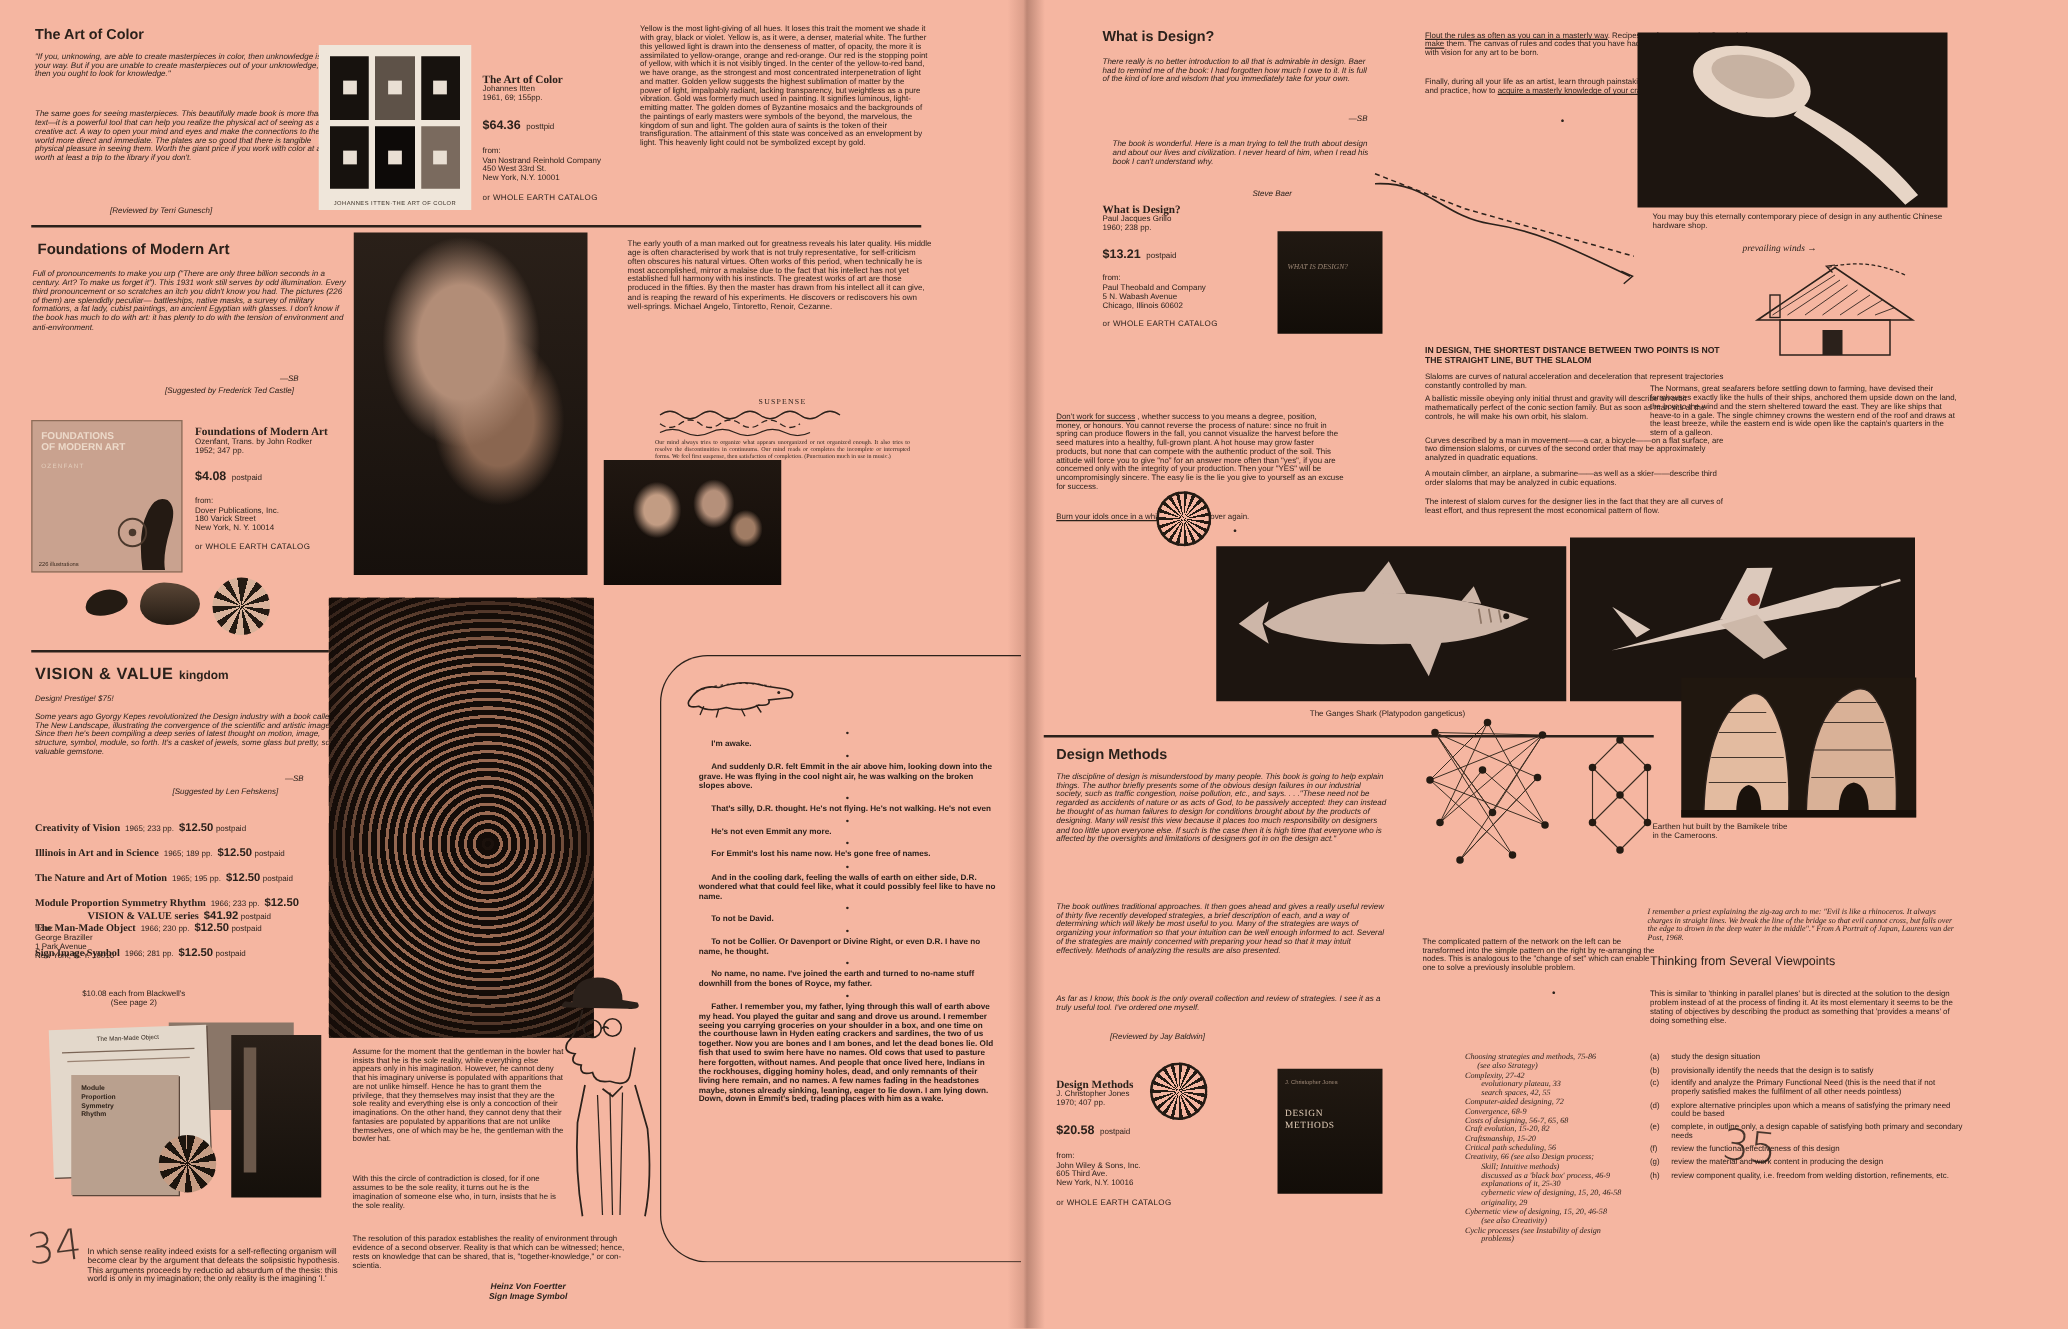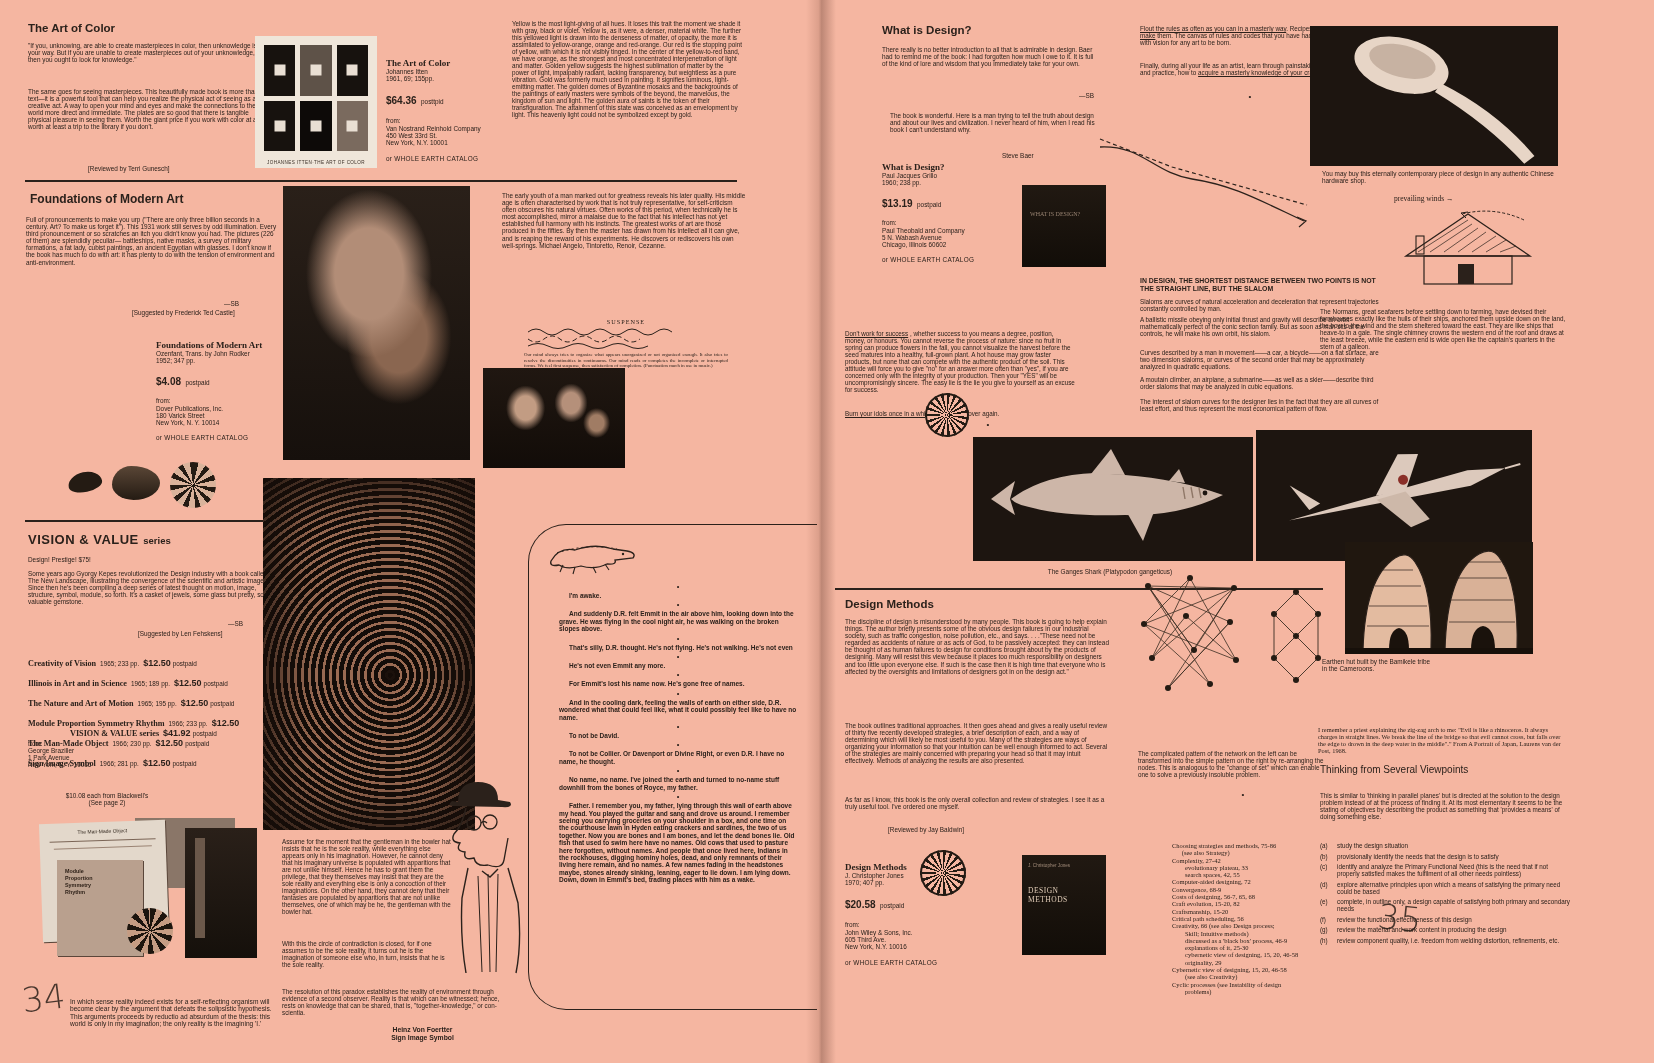--- a/index.html
+++ b/index.html
@@ -1,19 +1,19 @@
 <!DOCTYPE html>
 <html><head>
 <meta charset="utf-8">
 <style>
   html,body{margin:0;padding:0;background:#f5b6a1;}
   #page{position:relative;width:1654px;height:1063px;background:#f5b6a1;overflow:hidden;
         font-family:"Liberation Sans",sans-serif;color:#2b211b;}
   .abs{position:absolute;}
-  .it{}
+  .it{font-style:italic;}
   .b{font-weight:bold;}
   .ser{font-family:"Liberation Serif",serif;}
   .pl{white-space:pre-line;}
   .pre{white-space:pre;}
   .t6{font-size:6.3px;line-height:7px;}
   .t64{font-size:6.4px;line-height:7.1px;}
   .u{text-decoration:underline;}
   .rule{background:#2b211b;height:2px;}
   .dotline{text-align:center;font-size:8px;line-height:10px;}
   .dotline::before{content:"•";}
@@ -109,20 +109,31 @@
 
   <div class="abs rule" style="left:25px;top:180px;width:712px;"></div>
 
   <div class="abs b" style="left:30px;top:192px;font-size:12px;">Foundations of Modern Art</div>
   <div class="abs it t64" style="left:26px;top:216px;width:254px;">Full of pronouncements to make you urp ("There are only three billion seconds in a century.  Art?  To make us forget it").  This 1931 work still serves by odd illumination.  Every third pronouncement or so scratches an itch you didn't know you had.  The pictures (226 of them) are splendidly peculiar—  battleships, native masks, a survey of military formations, a fat lady, cubist paintings, an ancient Egyptian with glasses.  I don't know if the book has much to do with art:  it has plenty to do with the tension of environment and anti-environment.</div>
   <div class="abs it t64" style="left:224px;top:300px;">—SB</div>
   <div class="abs it t64" style="left:132px;top:309px;">[Suggested by Frederick Ted Castle]</div>
 
   <div class="abs photo portrait" style="left:283px;top:186px;width:187px;height:274px;"></div>
 
+  <div class="abs fcover" style="left:25px;top:336px;width:121px;height:122px;">
+    <div class="pl b" style="position:absolute;left:8px;top:8px;font-size:8px;line-height:9px;color:#ecd9c9;">FOUNDATIONS
+OF MODERN ART</div>
+    <div style="position:absolute;left:8px;top:34px;font-size:5px;letter-spacing:1px;color:#e4cfbd;">OZENFANT</div>
+    <svg viewBox="0 0 60 70" style="position:absolute;right:2px;bottom:2px;width:60px;height:70px;">
+      <path d="M30,70 Q26,40 34,24 Q40,10 50,14 Q58,20 52,38 Q46,58 48,70 Z" fill="#241a13"></path>
+      <circle cx="22" cy="40" r="11" fill="none" stroke="#4a382c" stroke-width="1.5"></circle>
+      <circle cx="22" cy="40" r="3" fill="#4a382c"></circle>
+    </svg>
+    <div style="position:absolute;left:6px;bottom:4px;font-size:4.6px;color:#3a2a1f;">226 illustrations</div>
+  </div>
 
   <div class="abs" style="left:68px;top:462px;width:150px;height:50px;">
     <div style="position:absolute;left:0;top:10px;width:34px;height:20px;border-radius:50% 50% 50% 50%/60% 60% 40% 40%;background:#241b13;transform:rotate(-12deg);"></div>
     <div style="position:absolute;left:44px;top:4px;width:48px;height:34px;border-radius:40% 60% 55% 45%/55% 50% 50% 45%;background:linear-gradient(#5a4636,#241b13);"></div>
     <div style="position:absolute;left:102px;top:0;width:46px;height:46px;border-radius:50%;background:repeating-conic-gradient(#241b13 0deg 14deg,#d9b39b 14deg 32deg);"></div>
   </div>
 
   <div class="abs" style="left:156px;top:340px;width:124px;">
     <div class="bktitle">Foundations of Modern Art</div>
     <div class="bkmeta">Ozenfant, Trans. by John Rodker</div>
@@ -144,21 +155,21 @@
       <path d="M4,19 q10,-5 20,0 t20,0 t20,0 t20,0 t20,0 t20,0" fill="none" stroke="#2b211b" stroke-width="1"></path>
     </svg>
     <div class="ser" style="font-size:4.8px;line-height:5.6px;margin-top:3px;text-align:justify;">Our mind always tries to organize what appears unorganized or not organized enough. It also tries to resolve the discontinuities in continuums. Our mind reads or completes the incomplete or interrupted forms. We feel first suspense, then satisfaction of completion. (Punctuation much in use in music.)</div>
   </div>
   <div class="abs photo kids" style="left:483px;top:368px;width:142px;height:100px;"></div>
 
   <div class="abs rule" style="left:25px;top:520px;width:246px;"></div>
 
   <div class="abs" style="left:28px;top:530px;">
     <span class="b" style="font-size:13px;letter-spacing:.5px;">VISION &amp; VALUE</span>
-    <span class="b" style="font-size:9.5px;">series</span>
+    <span class="b" style="font-size:9.5px;">kingdom</span>
   </div>
   <div class="abs it t64" style="left:28px;top:556px;">Design!  Prestige!  $75!</div>
   <div class="abs it t64" style="left:28px;top:570px;width:248px;">Some years ago Gyorgy Kepes revolutionized the Design industry with a book called The New Landscape, illustrating the convergence of the scientific and artistic imagery.  Since then he's been compiling a deep series of latest thought on motion, image, structure, symbol, module, so forth.  It's a casket of jewels, some glass but pretty, some valuable gemstone.</div>
   <div class="abs it t64" style="left:228px;top:620px;">—SB</div>
   <div class="abs it t64" style="left:138px;top:630px;">[Suggested by Len Fehskens]</div>
 
   <div class="abs" style="left:28px;top:652px;width:255px;">
 
       <div class="vbook">
         <span class="vb-t">Creativity of Vision</span><span class="vb-p">1965; 233 pp.</span><span class="vb-pr">$12.50</span><span class="vb-n">postpaid</span>
@@ -304,21 +315,21 @@
   <div class="abs b" style="left:882px;top:24px;font-size:11.5px;">What is Design?</div>
   <div class="abs it t64" style="left:882px;top:46px;width:212px;">There really is no better introduction to all that is admirable in design.  Baer had to remind me of the book:  I had forgotten how much I owe to it.  It is full of the kind of lore and wisdom that you immediately take for your own.</div>
   <div class="abs it t64" style="left:882px;top:92px;width:212px;text-align:right;">—SB</div>
   <div class="abs it t64" style="left:890px;top:112px;width:208px;">The book is wonderful.  Here is a man trying to tell the truth about design and about our lives and civilization.  I never heard of him, when I read his book I can't understand why.</div>
   <div class="abs it t64" style="left:1002px;top:152px;">Steve Baer</div>
 
   <div class="abs" style="left:882px;top:162px;width:130px;">
     <div class="bktitle">What is Design?</div>
     <div class="bkmeta">Paul Jacques Grillo</div>
     <div class="bkmeta">1960; 238 pp.</div>
-    <div style="margin-top:7px;"><span class="bkprice">$13.19</span> <span class="bknote">postpaid</span></div>
+    <div style="margin-top:7px;"><span class="bkprice">$13.21</span> <span class="bknote">postpaid</span></div>
     <div class="bkmeta pl" style="margin-top:8px;">from:
 Paul Theobald and Company
 5 N. Wabash Avenue
 Chicago, Illinois 60602</div>
     <div class="bkmeta" style="margin-top:8px;letter-spacing:.3px;">or WHOLE EARTH CATALOG</div>
   </div>
   <div class="abs dkcover" style="left:1022px;top:185px;width:84px;height:82px;">
     <div class="it ser" style="font-size:6px;margin:26px 8px;opacity:.7;">WHAT IS DESIGN?</div>
   </div>
 

